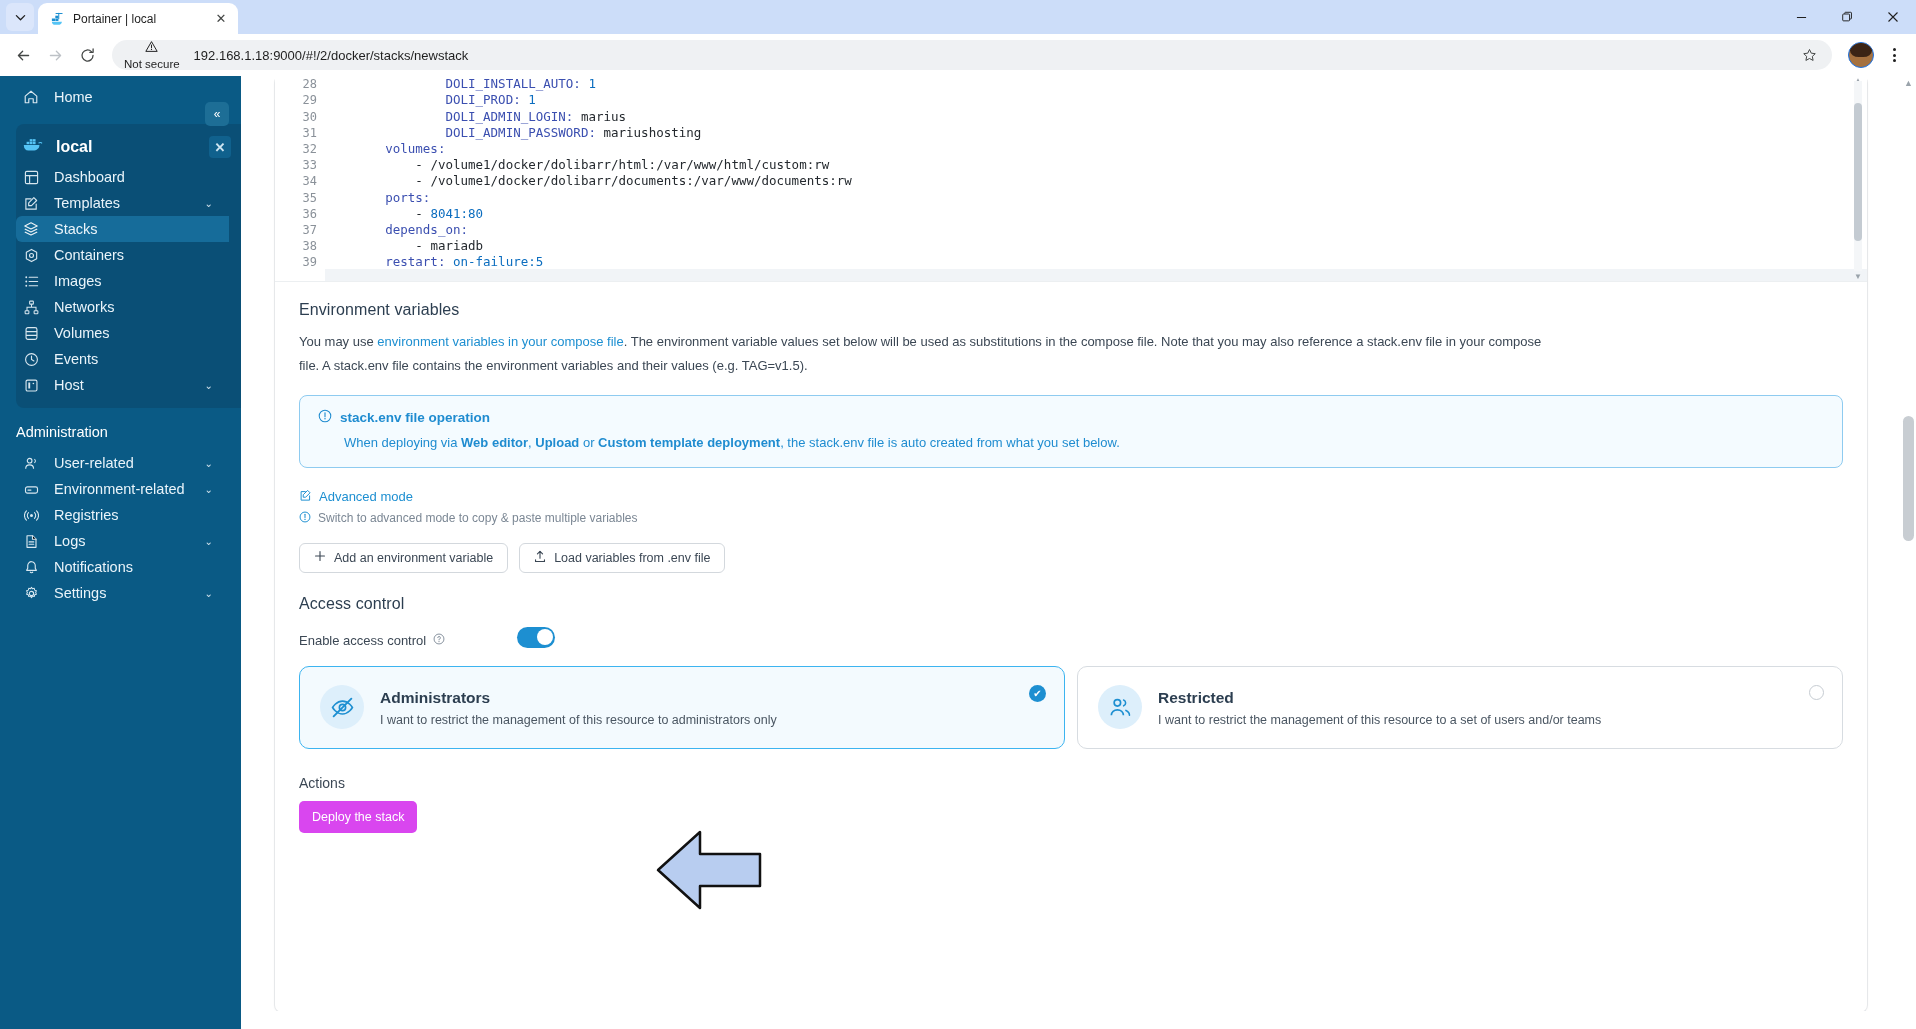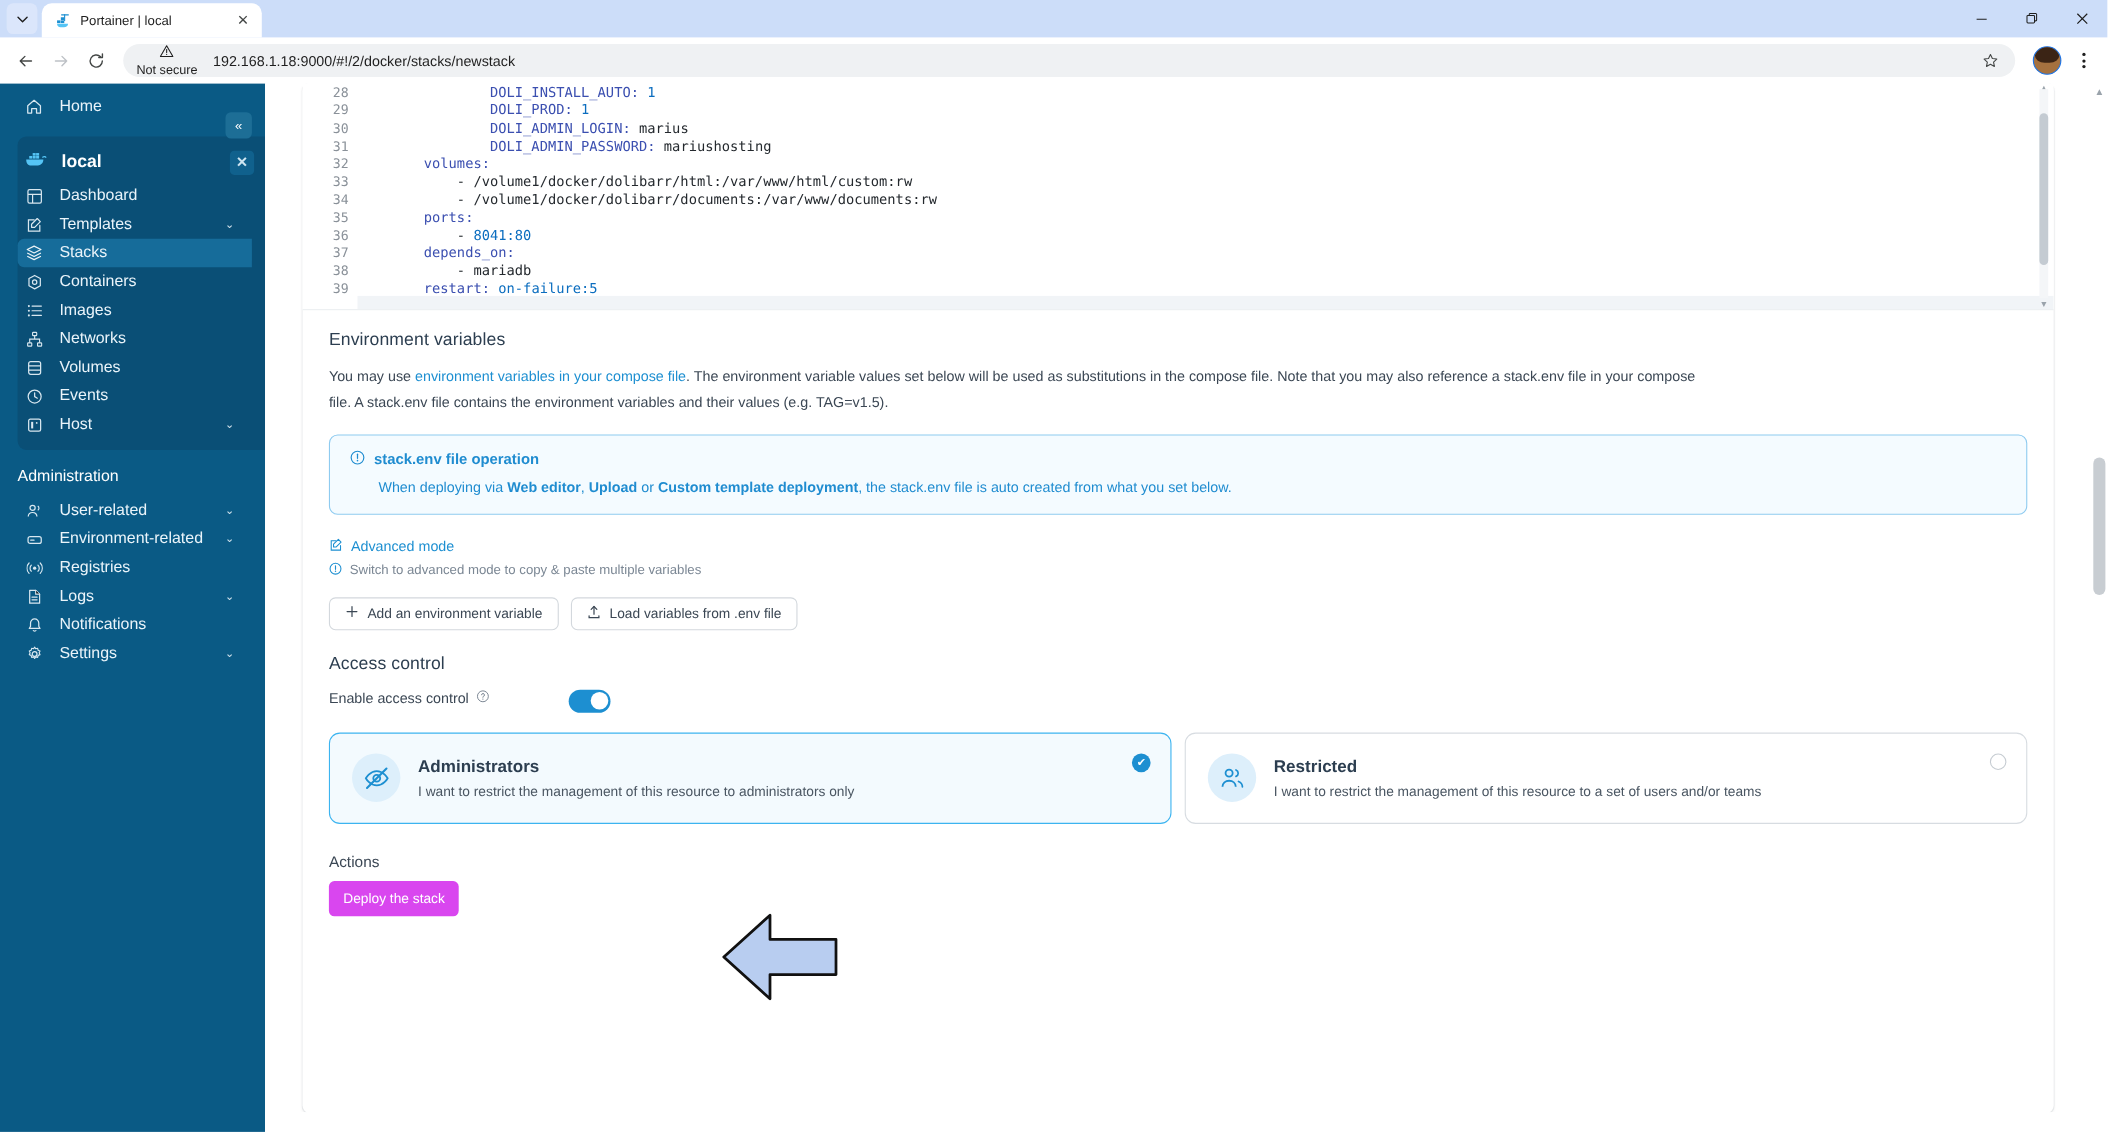--- a/index.html
+++ b/index.html
@@ -248,21 +248,21 @@
     font-size: 12px; color: #7b8794;
   }
   .btn-row { margin-top: 17px; display: flex; gap: 11px; }
   .btn-outline {
     border: 1px solid #d3d8dd; background: #fff; border-radius: 6px;
     height: 30px; padding: 0 14px; display: flex; align-items: center;
     gap: 8px; font-size: 12.5px; color: #3b4754;
   }
 
   .toggle-row {
-    margin-top: 14px; display: flex; align-items: flex-start;
+    margin-top: 14px; display: flex; align-items: flex-end;
   }
   .toggle-label {
     font-size: 13px; color: #3b4754; width: 218px;
     display: flex; align-items: center; gap: 7px;
   }
   .toggle {
     width: 38px; height: 21px; border-radius: 11px; background: #1d8fd1;
     position: relative; flex: 0 0 38px;
   }
   .toggle .knob {

